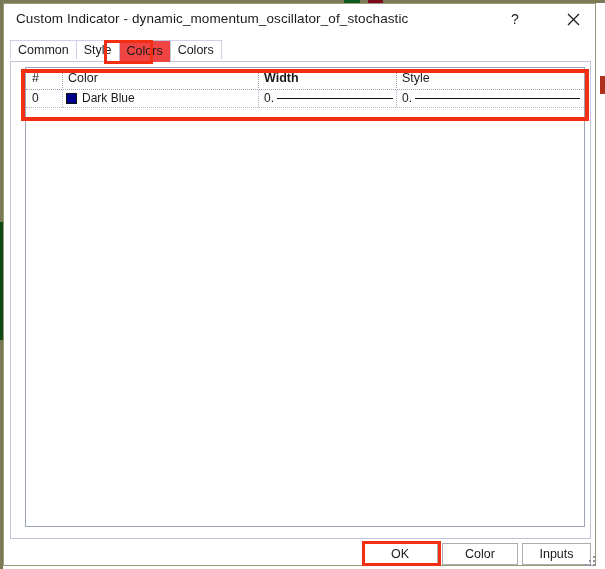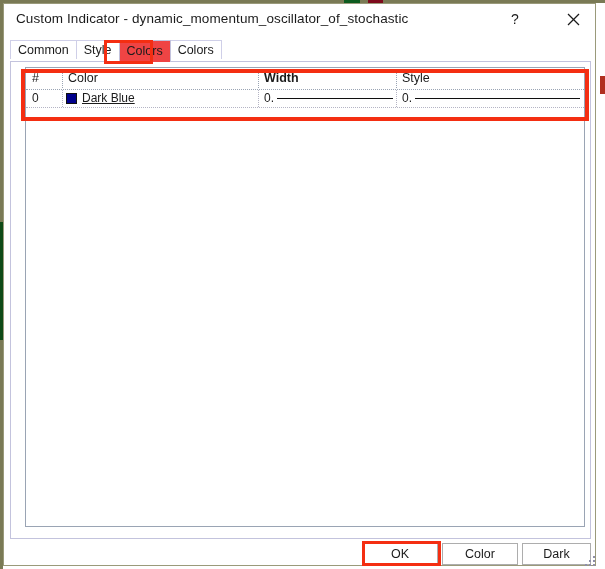--- a/index.html
+++ b/index.html
@@ -348,41 +348,41 @@
         <div class="hdr-sep" style="left:232px;"></div>
         <div class="hdr-cell" style="left:232px;width:138px;font-weight:bold;">Width</div>
         <div class="hdr-sep" style="left:370px;"></div>
         <div class="hdr-cell" style="left:370px;width:188px;">Style</div>
       </div>
 
       <div id="list-row">
         <div class="cell" style="left:0px;  width:36px;">0</div>
         <div class="cell-sep" style="left:36px;"></div>
 
-        <div class="cell" style="left:36px; width:196px; padding-left:20px;text-decoration:underline;">Dark Blue</div>
+        <div class="cell" style="left:36px; width:196px; padding-left:20px;">Dark Blue</div>
         <div id="color-swatch" style="background: rgb(0, 0, 139);"></div>
         <div class="cell-sep" style="left:232px;"></div>
 
         <div class="cell" style="left:232px;width:138px;">0.</div>
         <div class="line-preview" style="left:251px; width:116px;"></div>
         <div class="cell-sep" style="left:370px;"></div>
 
         <div class="cell" style="left:370px;width:188px;">0.</div>
         <div class="line-preview" style="left:389px; width:165px;"></div>
       </div>
 
     </div>
   </div>
 
   <div id="list-highlight" style="border-color: rgb(244, 46, 18);"></div>
 
   <div id="footer">
     <div class="dlg-button" id="ok-button">OK</div>
     <div class="dlg-button" id="cancel-button">Color</div>
-    <div class="dlg-button" id="reset-button">Dark</div>
+    <div class="dlg-button" id="reset-button">Inputs</div>
   </div>
 
   <div id="ok-highlight" style="border-color: rgb(244, 46, 18);"></div>
 
   <div id="resize-grip">
     <svg width="12" height="12" viewBox="0 0 12 12">
       <g fill="#8f8fa8">
         <rect x="9" y="1" width="2" height="2"></rect>
         <rect x="9" y="5" width="2" height="2"></rect>
           <rect x="5" y="5" width="2" height="2"></rect>

